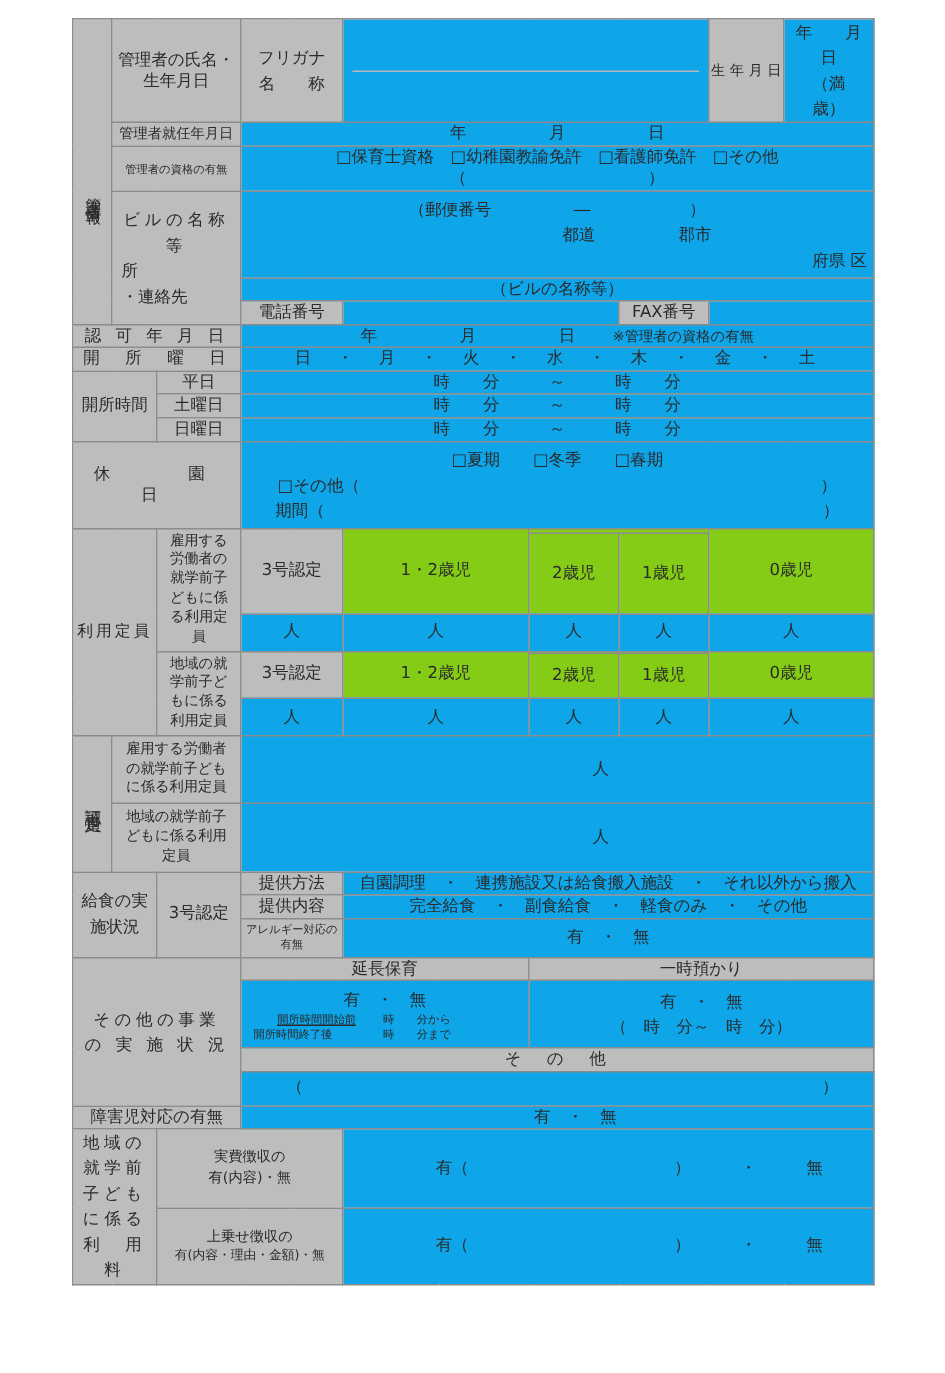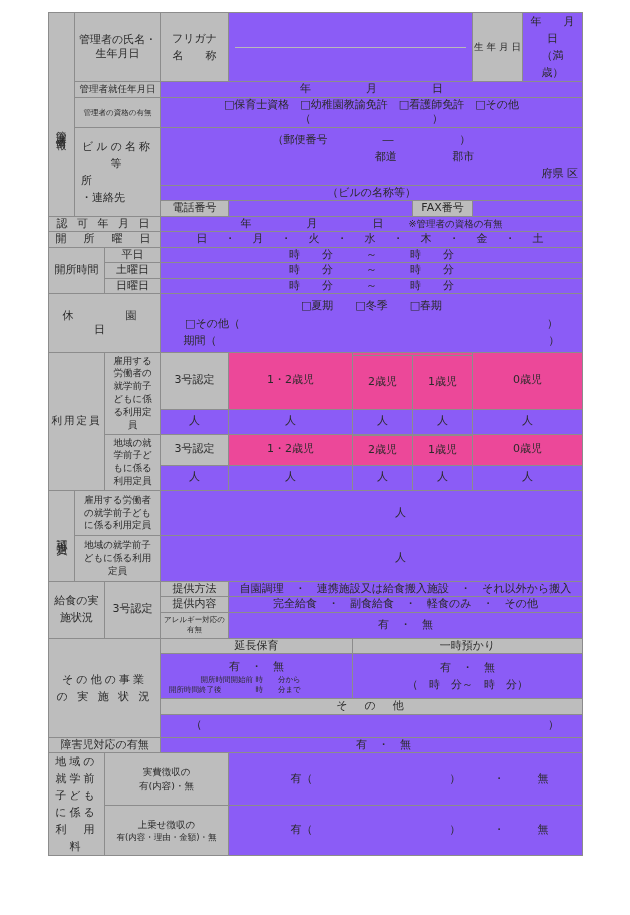--- a/index.html
+++ b/index.html
@@ -13,22 +13,22 @@
   table.form{border-collapse:collapse;width:534px;table-layout:fixed;}
   table.form td{
     border:1px solid #8c8c8c;
     padding:0;
     vertical-align:middle;
     text-align:center;
     font-size:11px;
     line-height:1.32;
   }
   .g  {background:#bdbdbd;}   
-  .g2 {background:#ec4899;margin-top:40px;}   
-  .w  {background:#8b5cf6;}
+  .g2 {background:#84cc16;margin-top:40px;}   
+  .w  {background:#0ea5e9;}
   .vert{
     writing-mode:vertical-rl;
     text-orientation:upright;
     letter-spacing:2px;
     margin:0 auto;
     line-height:1;
   }
   .pad{padding:3px 5px;}
   .lft{text-align:left;padding-left:7px;}
   .rgt{text-align:right;padding-right:7px;}
@@ -375,21 +375,21 @@
   <td class="g pad" colspan="4">
     <span>一時預かり</span>
   </td>
 </tr>
 <tr>
   <td class="w" colspan="4" style="height:44px;">
     <div class="lh2" style="padding:2px 0;">
       <div>有　・　無</div>
       <div class="tiny lft mini-rows" style="padding-left:8px;">
         <div>
-          <span class="ind" style="width:84px;text-align:right;">開所時間開始前</span>
+          <span class="ind" style="width:84px;text-align:center;text-decoration:underline;">開所時間開始前</span>
           <span>時　　分から</span>
         </div>
       </div>
       <div class="tiny lft mini-rows" style="padding-left:8px;">
         <div>
           <span class="ind" style="width:84px;text-align:left;">開所時間終了後</span>
           <span>時　　分まで</span>
         </div>
       </div>
     </div>

